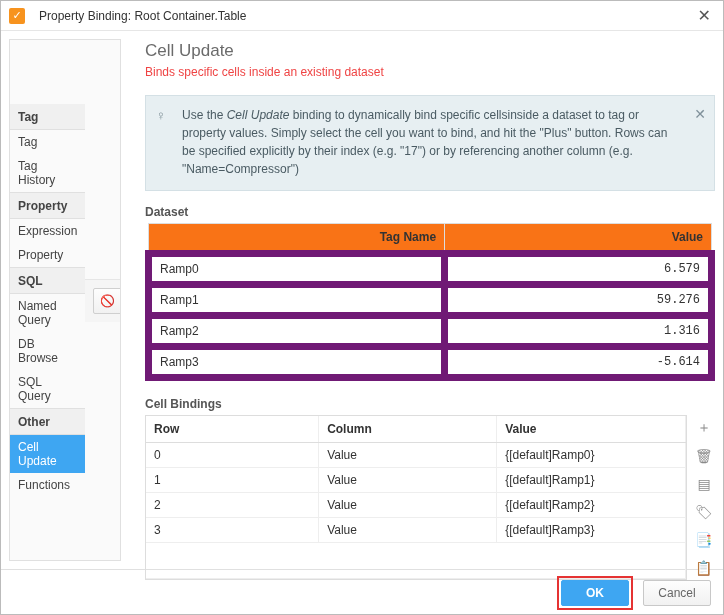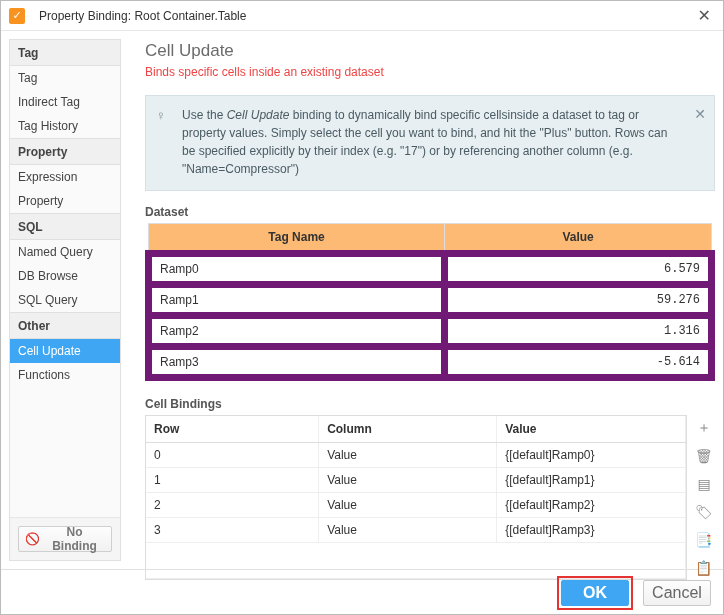--- a/index.html
+++ b/index.html
@@ -37,22 +37,23 @@
   .main {
     display: flex;
     height: 538px;
     padding: 8px;
   }
   .sidebar {
     width: 112px;
     border: 1px solid #e0e0e0;
     background: #fafafa;
     display: flex;
-    flex-direction: column;
+    flex-direction: row;
     overflow: hidden;
+    align-items: center;
   }
   .sidebar-list { flex: 1; }
   .sidebar-group {
     font-weight: bold;
     color: #444;
     padding: 6px 8px 5px;
     background: #f0f0f0;
     border-bottom: 1px solid #e0e0e0;
     border-top: 1px solid #e0e0e0;
     font-size: 12px;
@@ -121,25 +122,25 @@
     font-size:14px;
   }
   .section-label{font-weight:bold; font-size:12px; color:#555; margin-bottom:4px;}
   table.grid{
     width:100%;
     border-collapse: collapse;
     font-size:12px;
     margin-bottom:16px;
   }
   table.grid th{
-    text-align:center;
+    text-align:right;
     font-weight:bold;
     border:1px solid #ddd;
     padding:6px 8px;
-    background:#fdba74;
+    background:#f97316;
   }
   table.grid td{
     border:7px solid #701a75;
     padding:5px 8px;
   }
   .num-col{ text-align:right;font-family:Liberation Mono, monospace; }
   .bindings-wrap{ display:flex; gap:6px; }
   .bindings-table-wrap{ flex:1; border:1px solid #ddd; }
   table.bindings{ width:100%; border-collapse:collapse; font-size:12px;}
   table.bindings th{
@@ -177,21 +178,21 @@
     justify-content:flex-end;
     padding: 0 12px;
     gap:10px;
   }
   .btn{
     min-width:68px;
     height:26px;
     border:1px solid #c8c8c8;
     background: linear-gradient(#fdfdfd,#f1f1f1);
     color:#666;
-    font-size:16px;
+    font-size:12px;
     border-radius:2px;
     cursor:pointer;
   }
   .btn-primary{
     background:#3ea6f2;
     border-color:#3ea6f2;
     color:#fff;
     font-weight:bold;
   }
   .ok-highlight{
@@ -208,21 +209,20 @@
   <div class="title-icon">✓</div>
   <div class="title-text">Property Binding: Root Container.Table</div>
   <div class="title-close">✕</div>
 </div>
 
 <div class="main">
   <div class="sidebar">
     <div class="sidebar-list">
       <div class="sidebar-group">Tag</div>
       <div class="sidebar-item">Tag</div>
-      <div class="sidebar-item">Indirect Tag</div>
       <div class="sidebar-item">Tag History</div>
 
       <div class="sidebar-group">Property</div>
       <div class="sidebar-item">Expression</div>
       <div class="sidebar-item">Property</div>
 
       <div class="sidebar-group">SQL</div>
       <div class="sidebar-item">Named Query</div>
       <div class="sidebar-item">DB Browse</div>
       <div class="sidebar-item">SQL Query</div>

